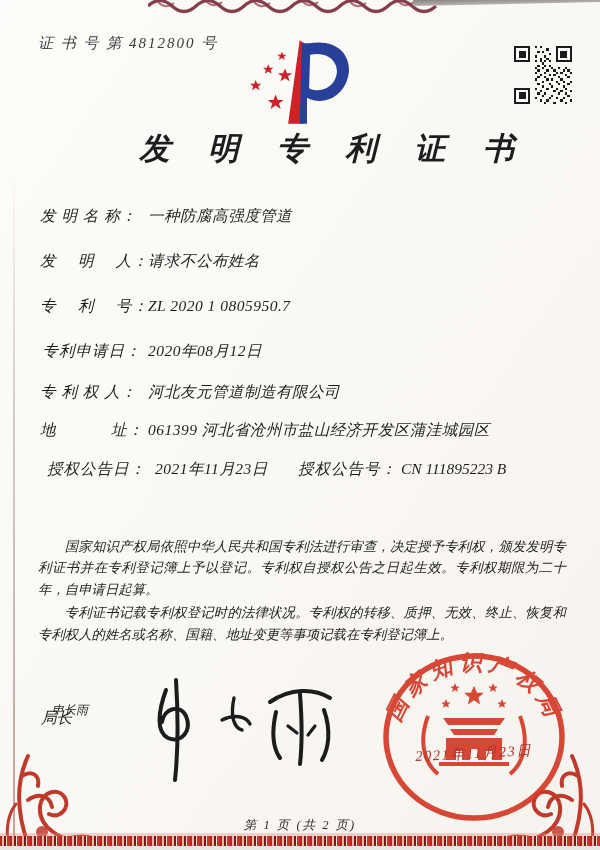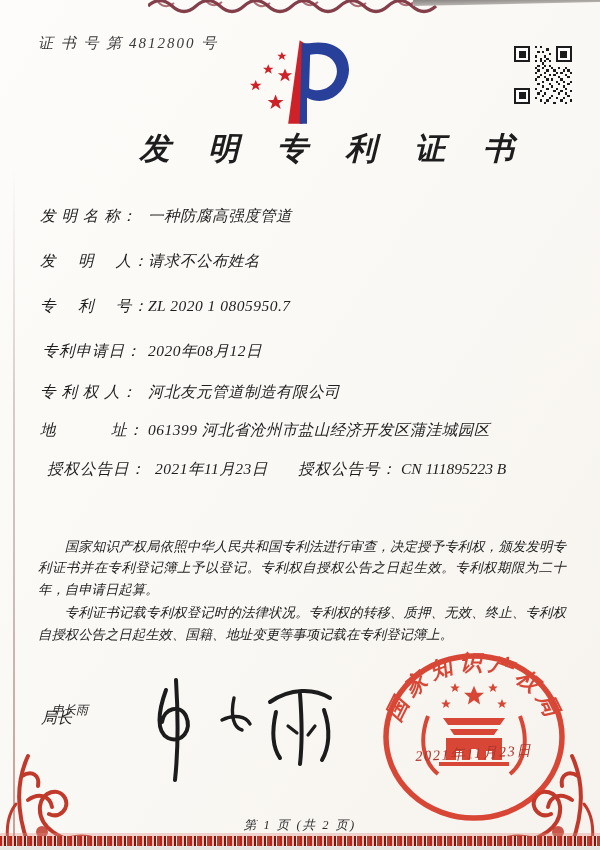--- a/index.html
+++ b/index.html
@@ -128,21 +128,21 @@
       <span class="val">2021年11月23日</span>
     </div>
     <div class="grant-col">
       <span class="lbl">授权公告号：</span>
       <span class="val">CN 111895223 B</span>
     </div>
   </div>
 
   <div class="abs body-text">
     <p>国家知识产权局依照中华人民共和国专利法进行审查，决定授予专利权，颁发发明专利证书并在专利登记簿上予以登记。专利权自授权公告之日起生效。专利权期限为二十年，自申请日起算。</p>
-    <p>专利证书记载专利权登记时的法律状况。专利权的转移、质押、无效、终止、专利权自授权公告之日起生效、国籍、地址变更等事项记载在专利登记簿上。</p>
+    <p>专利证书记载专利权登记时的法律状况。专利权的转移、质押、无效、终止、恢复和专利权人的姓名或名称、国籍、地址变更等事项记载在专利登记簿上。</p>
   </div>
 
   <div class="abs sig-title">局长</div>
   <div class="abs sig-name">申长雨</div>
 
   <svg class="abs sig-hand" viewBox="0 0 232 118">
     <g fill="none" stroke="#1c1c1c" stroke-width="4" stroke-linecap="round" stroke-linejoin="round">
       <path d="M48,18 C40,40 38,60 50,66 C64,72 74,58 68,44 C62,32 46,36 44,50"></path>
       <path d="M58,8 C60,40 60,80 57,108"></path>
       <path d="M116,26 C112,44 116,56 124,58" stroke-width="3.4"></path>

